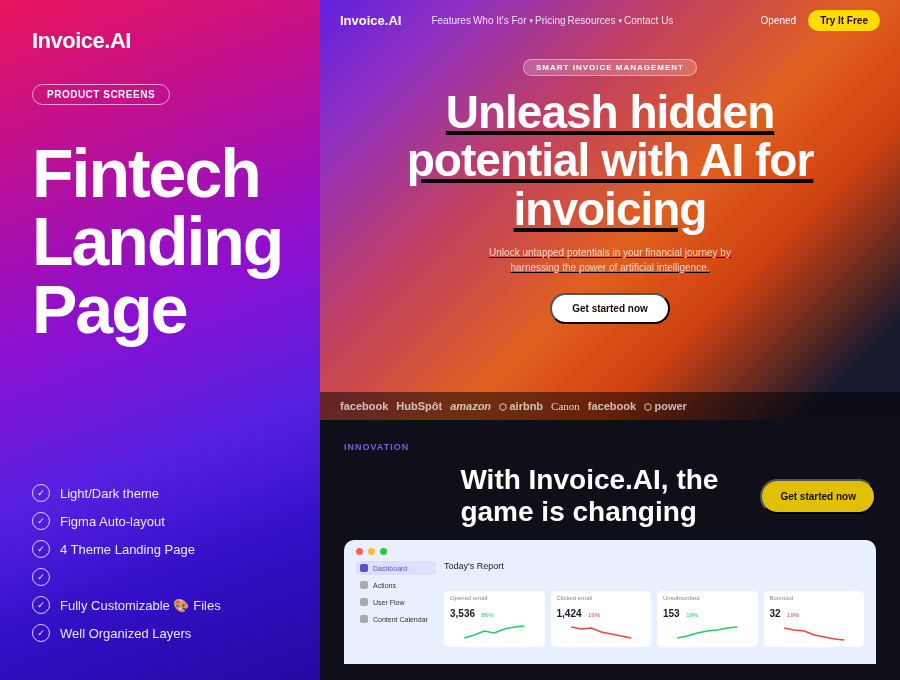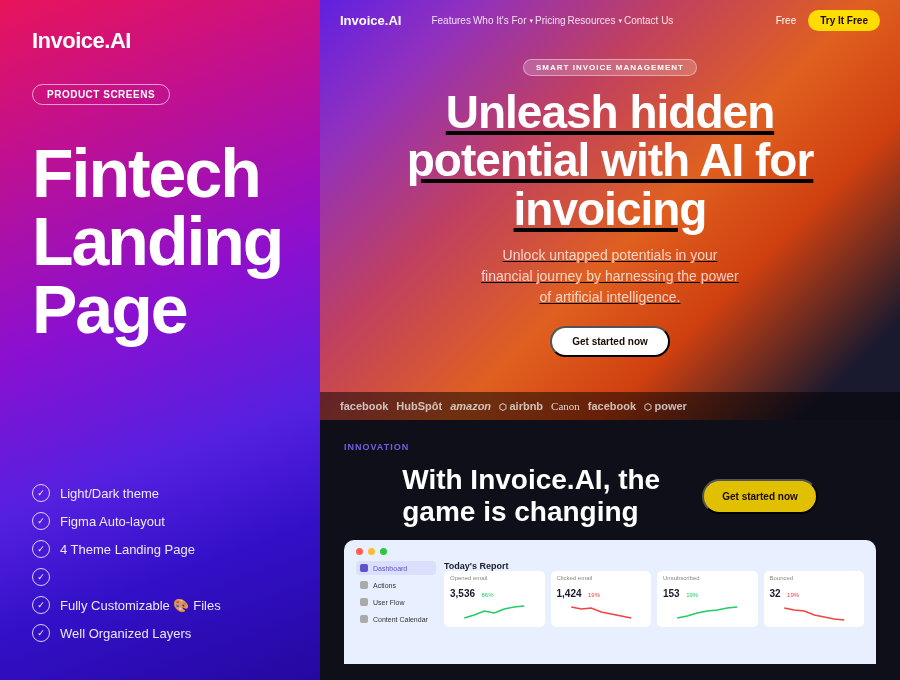--- a/index.html
+++ b/index.html
@@ -179,21 +179,21 @@
     .hero-title {
       font-size: 46px;
       font-weight: 900;
       color: white;
       line-height: 1.05;
       letter-spacing: -1px;
       margin-bottom: 12px;
     }
 
     .hero-subtitle {
-      font-size: 14px;
+      font-size: 10px;
       color: rgba(255,255,255,0.75);
       line-height: 1.5;
       max-width: 260px;
       margin: 0 auto 18px;
     }
 
     .hero-btn {
       display: inline-block;
       background: white;
       color: #1a0a00;
@@ -250,21 +250,21 @@
       font-size: 9px;
       color: #7060e0;
       font-weight: 700;
       letter-spacing: 1px;
       text-transform: uppercase;
     }
 
     .lower-content {
       display: flex;
       align-items: flex-start;
-      justify-content: center;
+      justify-content: flex-end;
     }
 
     .lower-title {
       font-size: 28px;
       font-weight: 900;
       color: white;
       line-height: 1.15;
       max-width: 300px;
     }
 
@@ -348,23 +348,23 @@
       background: #6050cc;
     }
 
     .dash-main {
       flex: 1;
       overflow: hidden;
     }
 
     .dash-report-title {
       font-size: 9px;
-      font-weight: 700;
+      font-weight: 400;
       color: #1a1a2e;
-      margin-bottom: 0;
+      margin-bottom: 20px;
     }
 
     .dash-metrics {
       display: flex;
       gap: 6px;
       margin-bottom: 6px;
     }
 
     .metric-card {
       background: white;
@@ -459,21 +459,21 @@
           </span>
         <span class="nav-link">
             <span>Resources</span> 
             <span class="chevron">▾</span>
           </span>
         <span class="nav-link">
             <span>Contact Us</span>
           </span>
       </div>
       <div class="nav-right">
-        <span class="nav-login">Free</span>
+        <span class="nav-login">Opened</span>
         <span class="nav-cta">Try It Free</span>
       </div>
     </nav>
 
     <div class="hero-content">
       <div class="smart-badge">SMART INVOICE MANAGEMENT</div>
       <h1 class="hero-title">Unleash hidden potential with AI for invoicing</h1>
       <p class="hero-subtitle">Unlock untapped potentials in your financial journey by harnessing the power of artificial intelligence.</p>
       <button class="hero-btn">Get started now</button>
     </div>

